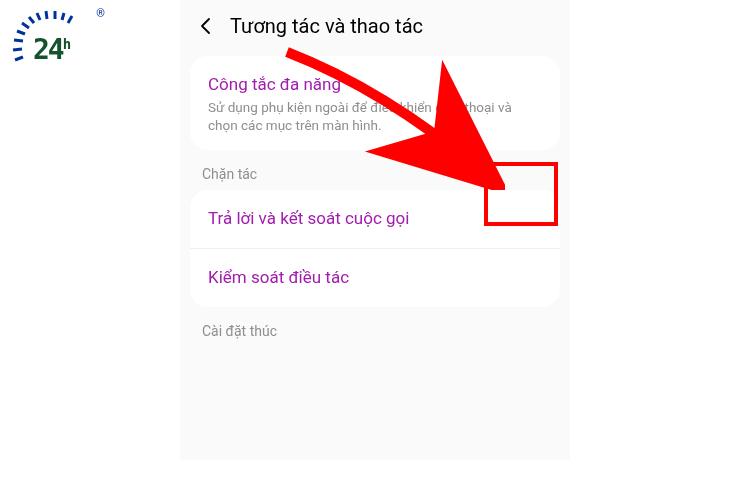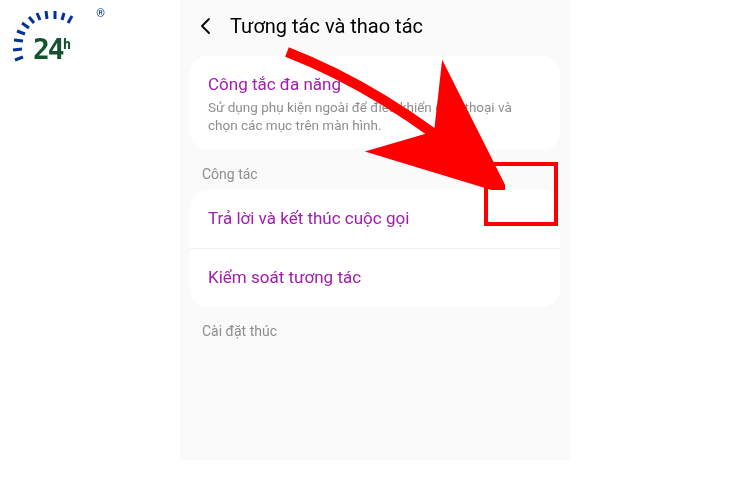--- a/index.html
+++ b/index.html
@@ -172,27 +172,27 @@
     <div class="header-title">Tương tác và thao tác</div>
   </div>
 
   <div class="section">
     <div class="item">
       <div class="item-title">Công tắc đa năng</div>
       <div class="item-desc full">Sử dụng phụ kiện ngoài để điều khiển điện thoại và chọn các mục trên màn hình.</div>
     </div>
   </div>
 
-  <div class="section-label">Công tác</div>
+  <div class="section-label">Chặn tác</div>
   <div class="section">
     <div class="item">
-      <div class="item-title">Trả lời và kết thúc cuộc gọi</div>
+      <div class="item-title">Trả lời và kết soát cuộc gọi</div>
     </div>
     <div class="item">
-      <div class="item-title">Kiểm soát tương tác</div>
+      <div class="item-title">Kiểm soát điều tác</div>
     </div>
   </div>
 
   <div class="section-label">Cài đặt thúc</div>
 </div>
 
 <div class="highlight-box" style="left:484px; top:162px; width:74px; height:64px;"></div>
 
 <svg class="arrow" style="left:275px; top:40px;" width="230" height="150" viewBox="0 0 230 150">
   <defs>

